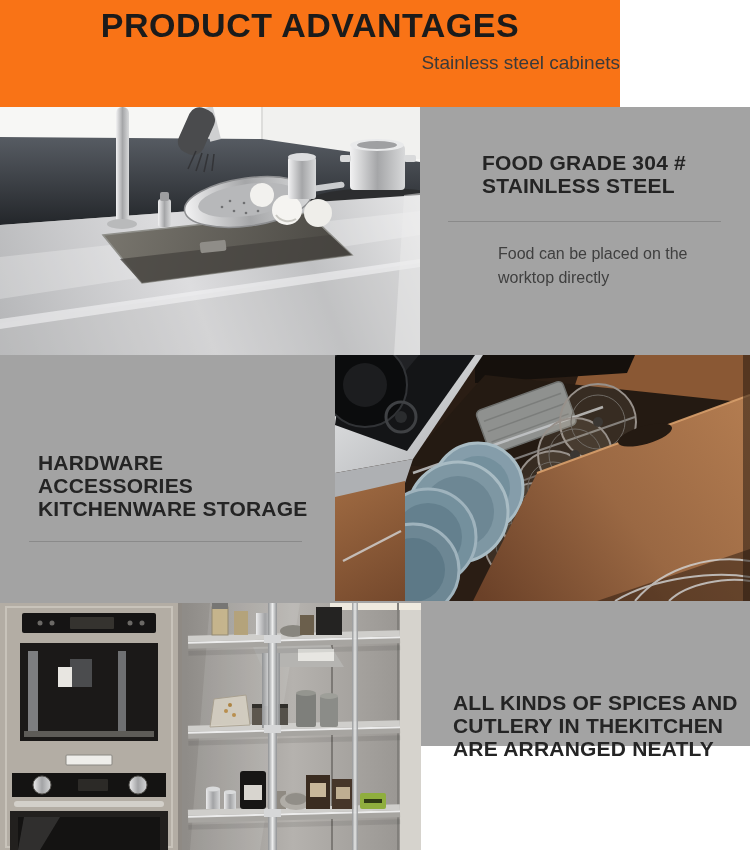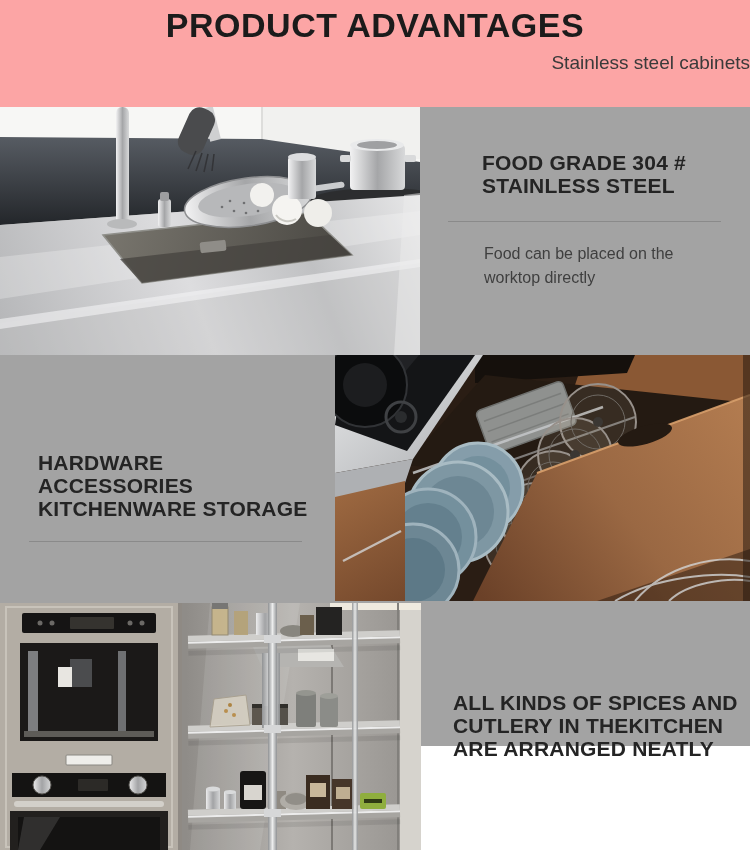--- a/index.html
+++ b/index.html
@@ -1,29 +1,29 @@
 <!DOCTYPE html>
 <html><head>
 <meta charset="utf-8">
 <style>
   html,body{margin:0;padding:0;}
   body{width:750px;height:850px;font-family:"Liberation Sans",sans-serif;background:#ffffff;}
   .page{position:relative;width:750px;height:850px;background:#ffffff;overflow:hidden;}
-  .hdr{position:absolute;top:0;left:0;width:750px;height:107px;background:#fca5a5;text-align:center;}
+  .hdr{position:absolute;top:0;left:0;width:620px;height:107px;background:#f97316;text-align:center;}
   .hdr h1{margin:0;padding-top:7px;font-size:34px;line-height:36px;font-weight:700;letter-spacing:.5px;color:#1b1b1b;}
   .hdr .sub{margin-top:9px;font-size:19px;line-height:22px;font-weight:400;color:#3a3a3a;text-align:right;}
   .content{position:absolute;top:107px;left:0;width:750px;height:639px;background:#a3a3a3;padding-left:12px;}
   figure.img{position:absolute;margin:0;padding:0;overflow:hidden;}
   figure.img svg{display:block;width:100%;height:100%;}
   .img1{left:0;top:0;width:420px;height:248px;}
   .img2{left:335px;top:248px;width:415px;height:246px;}
   .img3{left:0;top:496px;width:421px;height:247px;}
   .tb{position:absolute;}
   .tb .t{margin:0;font-size:21px;line-height:23px;font-weight:700;color:#242424;letter-spacing:.2px;}
-  .tb .d{margin:2px;font-size:16px;line-height:24px;font-weight:400;color:#3f3f3f;}
+  .tb .d{margin:16px;font-size:16px;line-height:24px;font-weight:400;color:#3f3f3f;}
   .divider{height:1px;background:#8a8a8a;}
   .tb1{left:448px;top:44px;width:273px;}
   .tb1 .t{padding-left:34px;width:239px;}
   .tb1 .divider{margin-top:24px;width:273px;}
   .tb1 .d{padding-left:34px;margin-top:20px;width:205px;}
   .tb2{left:29px;top:304px;width:285px;}
   .tb2 .t{padding-left:9px;width:276px;margin-top:40px;}
   .tb2 .divider{margin-top:21px;width:273px;}
   .tb2 .d{padding-left:9px;margin-top:13px;width:235px;}
   .tb3{left:453px;top:584px;width:292px;}

